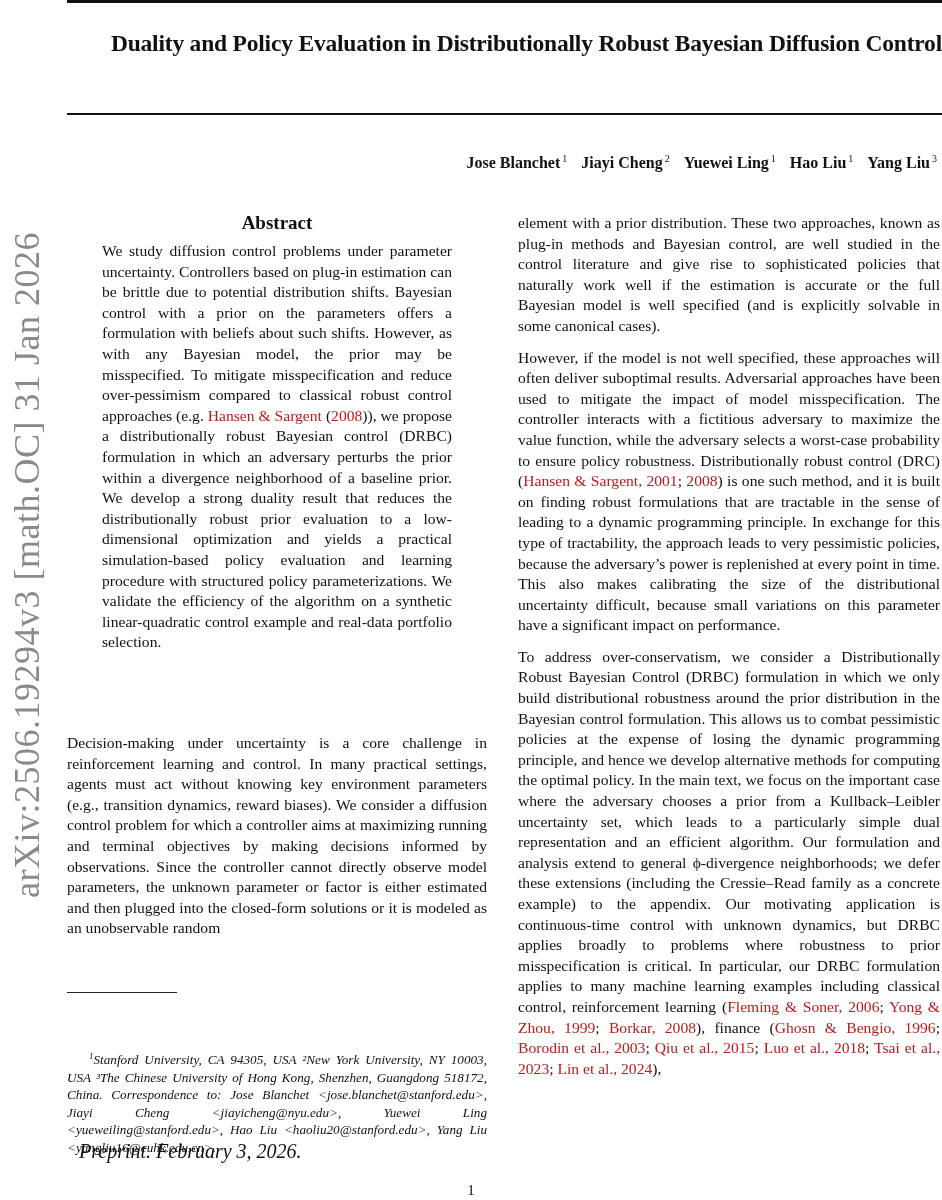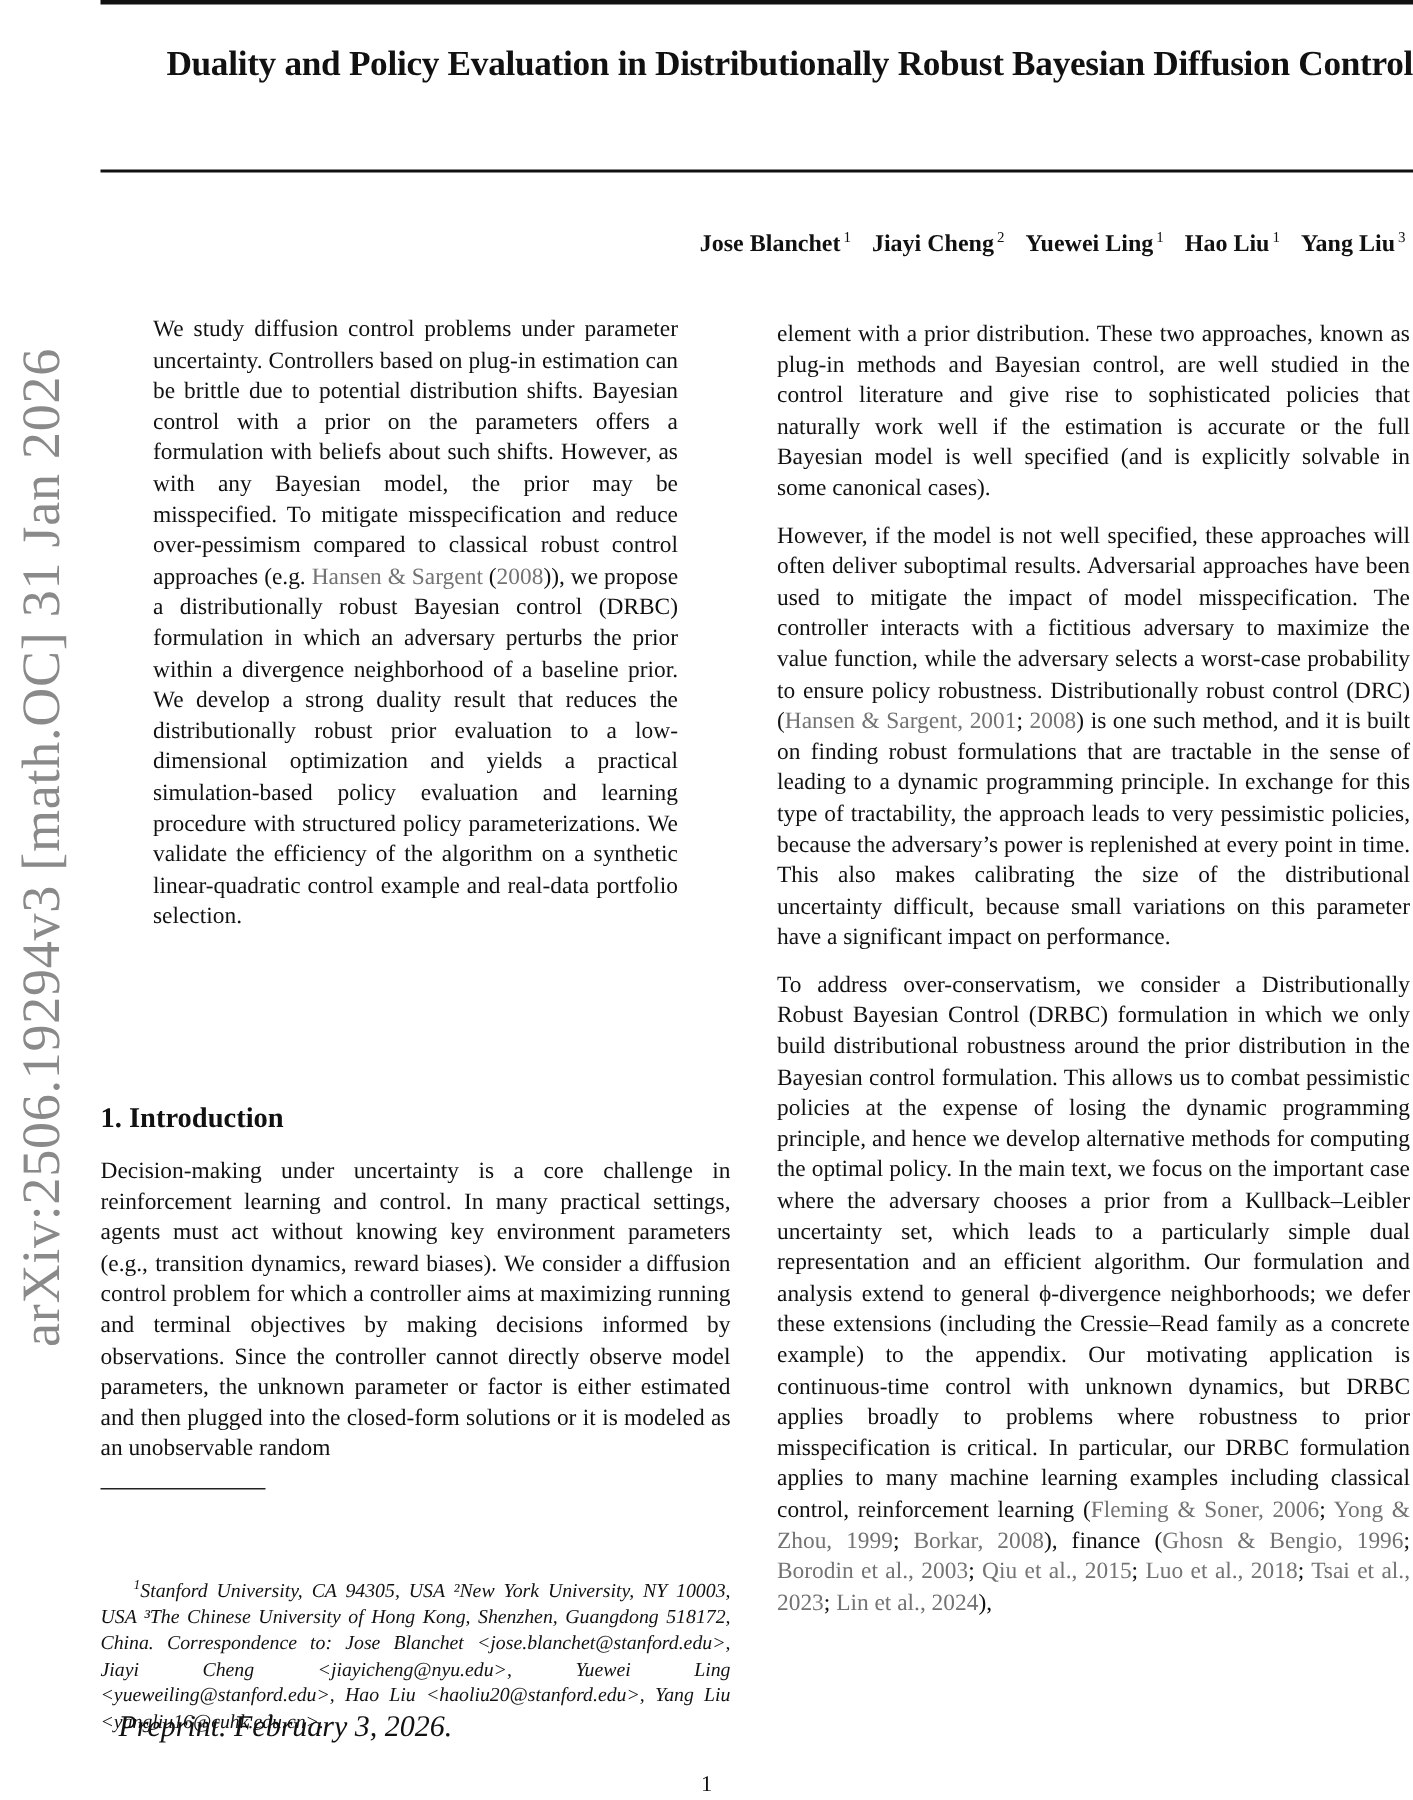--- a/index.html
+++ b/index.html
@@ -16,21 +16,21 @@
   .arxiv { position: absolute; left: 0; top: 250px; width: 54px; height: 630px; }
   .arxiv span { position: absolute; left: 27px; top: 315px; transform: translate(-50%,-50%) rotate(-90deg);
                 white-space: nowrap; font-size: 36px; color: #8a8a8a; letter-spacing: 0.5px; }
   .col { position: absolute; font-size: 15.6px; line-height: 20.6px; text-align: justify; hyphens: auto; }
   .col p { margin: 0 0 11px 0; }
   .abstract { left: 102px; top: 210px; width: 350px; }
   .abstract h3 { text-align: center; font-size: 19px; margin: 0 0 5px 0; font-weight: bold; line-height: 26px; }
   .left { left: 67px; top: 733px; width: 420px; }
   .left h2 { font-size: 19px; font-weight: bold; margin: 0 0 12px 0; line-height: 26px; }
   .right { left: 518px; top: 213px; width: 422px; }
-  .link { color: #737373; }
+  .link { color: #b91c1c; }
   .fn-rule { position: absolute; left: 67px; top: 992px; width: 110px; height: 1px; background: #222; }
   .footnote { position: absolute; left: 67px; top: 1048px; width: 420px; font-size: 13.2px; line-height: 17.5px;
               text-align: justify; text-indent: 22px; font-style: italic; }
   .footnote sup { font-size: 9px; }
   .preprint { position: absolute; left: 79px; top: 1140px; font-style: italic; font-size: 20px; }
   .page-num { position: absolute; left: 0; width: 942px; top: 1182px; text-align: center; font-size: 15px; }
 </style>
 </head>
 <body>
 
@@ -45,25 +45,25 @@
   <span class="author"><span>Yuewei Ling</span><sup>1</sup></span>
   <span class="author"><span>Hao Liu</span><sup>1</sup></span>
   <span class="author"><span>Yang Liu</span><sup>3</sup></span>
 </div>
 
 <div class="arxiv">
   <span>arXiv:2506.19294v3  [math.OC]  31 Jan 2026</span>
 </div>
 
 <div class="col abstract">
+  <h3>Abstract</h3>
   <p><span>We study diffusion control problems under parameter uncertainty. Controllers based on plug-in estimation can be brittle due to potential distribution shifts. Bayesian control with a prior on the parameters offers a formulation with beliefs about such shifts. However, as with any Bayesian model, the prior may be misspecified. To mitigate misspecification and reduce over-pessimism compared to classical robust control approaches (e.g. </span><a class="link">Hansen &amp; Sargent</a><span> (</span><a class="link">2008</a><span>)), we propose a distributionally robust Bayesian control (DRBC) formulation in which an adversary perturbs the prior within a divergence neighborhood of a baseline prior. We develop a strong duality result that reduces the distributionally robust prior evaluation to a low-dimensional optimization and yields a practical simulation-based policy evaluation and learning procedure with structured policy parameterizations. We validate the efficiency of the algorithm on a synthetic linear-quadratic control example and real-data portfolio selection.</span></p>
 </div>
 
 <div class="col left">
-  <h2>1. Introduction</h2>
   <p>Decision-making under uncertainty is a core challenge in reinforcement learning and control. In many practical settings, agents must act without knowing key environment parameters (e.g., transition dynamics, reward biases). We consider a diffusion control problem for which a controller aims at maximizing running and terminal objectives by making decisions informed by observations. Since the controller cannot directly observe model parameters, the unknown parameter or factor is either estimated and then plugged into the closed-form solutions or it is modeled as an unobservable random</p>
 </div>
 
 <div class="fn-rule"></div>
 <div class="footnote"><sup>1</sup><span>Stanford University, CA 94305, USA ²New York University, NY 10003, USA ³The Chinese University of Hong Kong, Shenzhen, Guangdong 518172, China. Correspondence to: Jose Blanchet &lt;jose.blanchet@stanford.edu&gt;, Jiayi Cheng &lt;jiayicheng@nyu.edu&gt;, Yuewei Ling &lt;yueweiling@stanford.edu&gt;, Hao Liu &lt;haoliu20@stanford.edu&gt;, Yang Liu &lt;yangliu16@cuhk.edu.cn&gt;.</span></div>
 
 <div class="preprint">Preprint. February 3, 2026.</div>
 
 <div class="col right">
   <p>element with a prior distribution. These two approaches, known as plug-in methods and Bayesian control, are well studied in the control literature and give rise to sophisticated policies that naturally work well if the estimation is accurate or the full Bayesian model is well specified (and is explicitly solvable in some canonical cases).</p>

